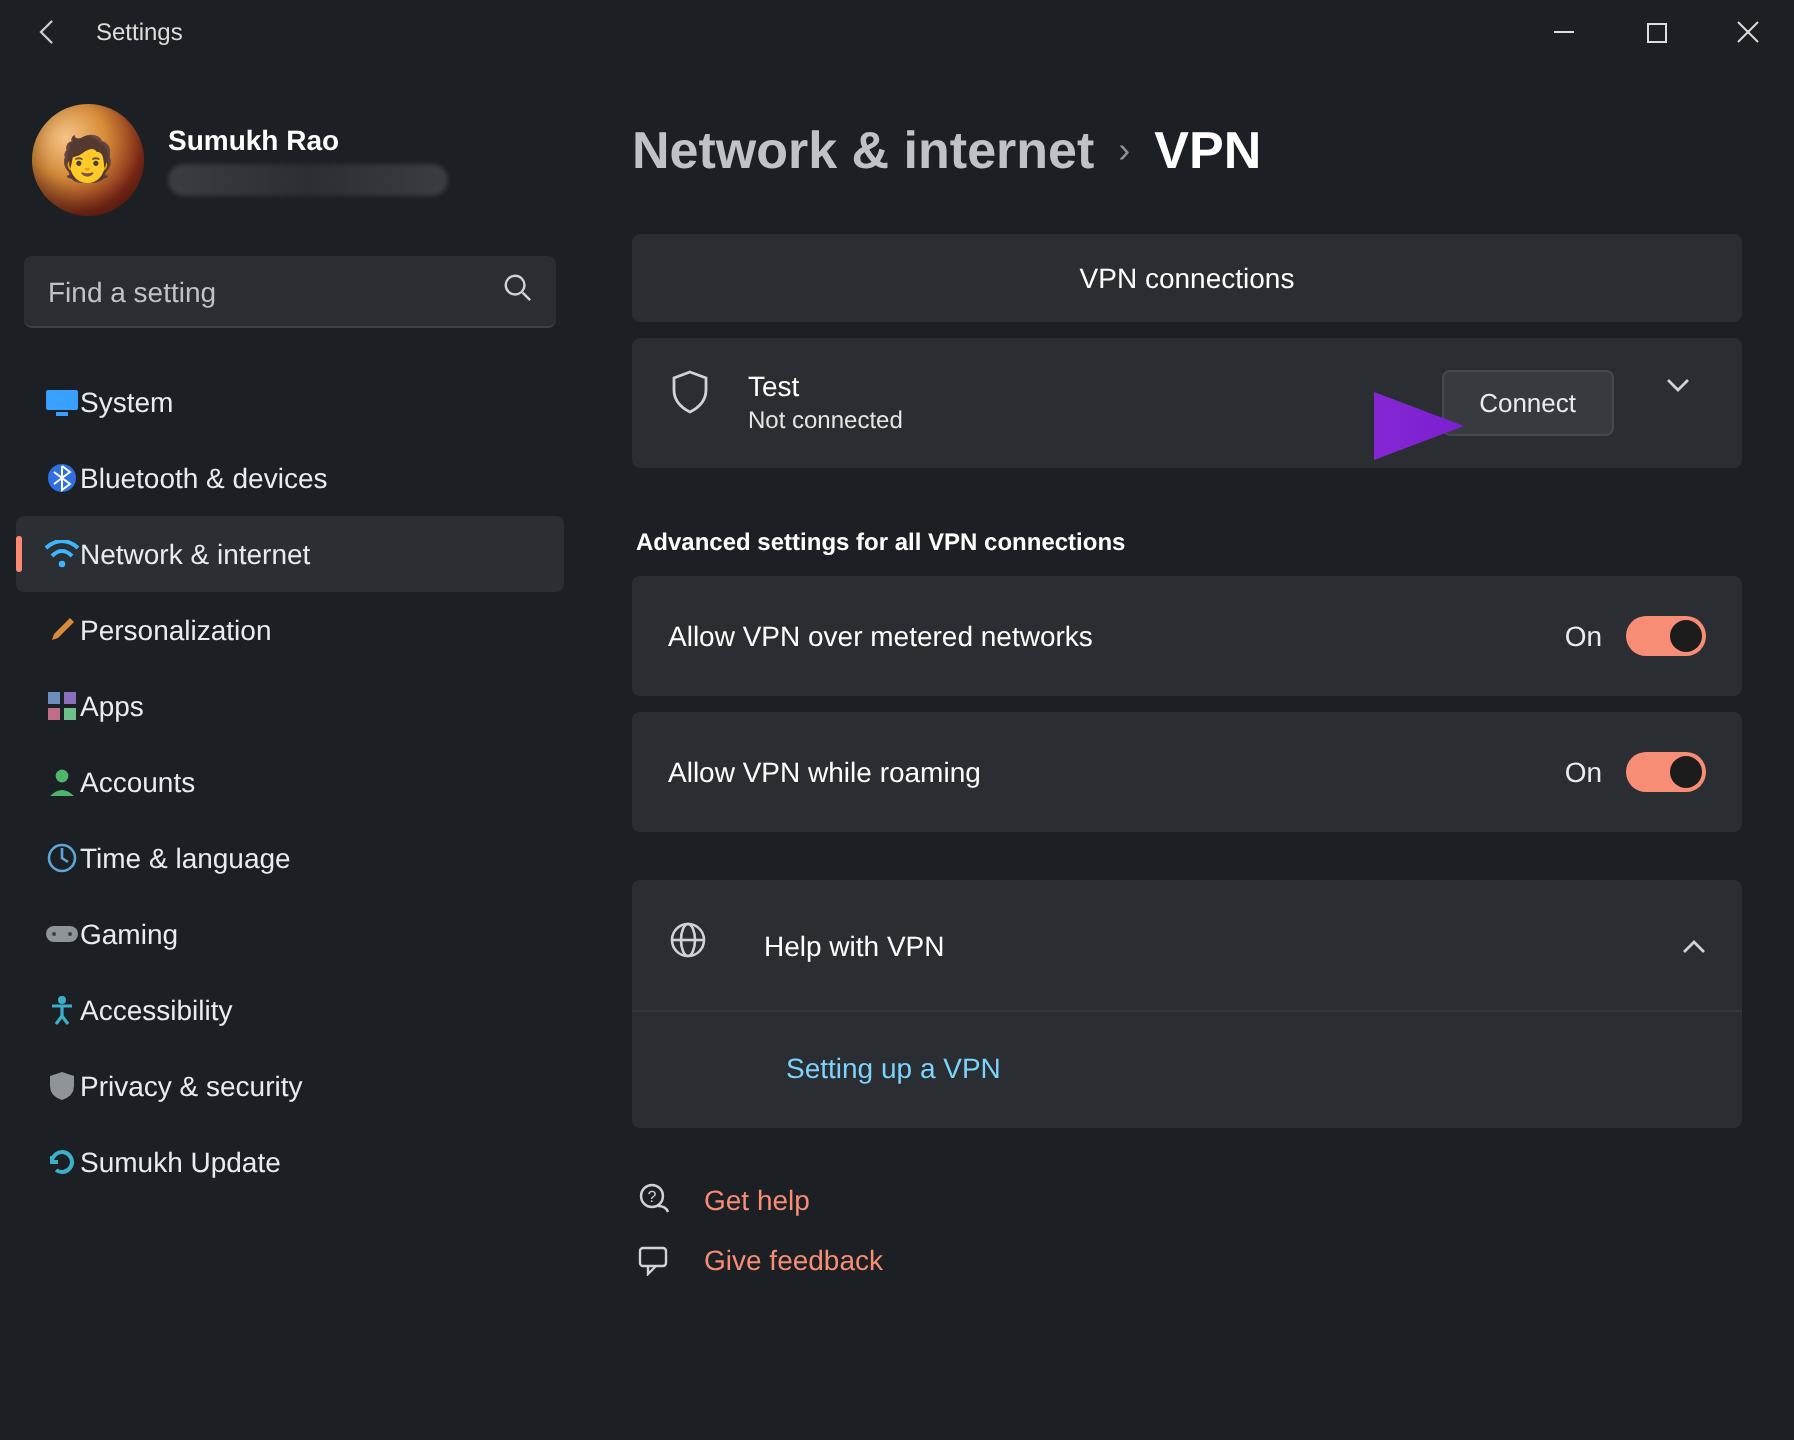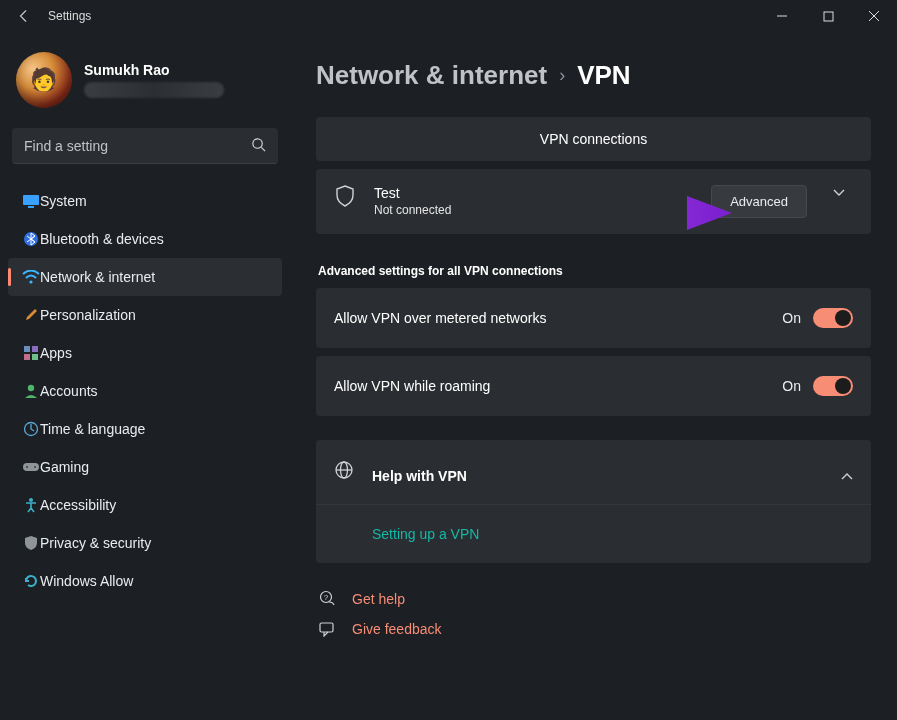--- a/index.html
+++ b/index.html
@@ -86,24 +86,24 @@
   }
   .toggle-row .label { flex:1; font-size:14px; }
   .toggle-state { font-size:14px; margin-right:12px; color:#e9ecef; }
   .toggle {
     width:40px; height:20px; border-radius:10px; background:#f88d76; position:relative;
   }
   .toggle::after {
     content:""; position:absolute; right:2px; top:2px; width:16px; height:16px; border-radius:50%; background:#1c1c1c;
   }
   .help-card { background:#2a2d31; border-radius:4px; margin-top:24px; }
-  .help-header { display:flex; align-items:flex-end; gap:18px; padding:20px 18px;font-weight:bold; }
+  .help-header { display:flex; align-items:center; gap:28px; padding:20px 18px; }
   .help-header .title { flex:1; font-size:14px; }
   .help-body { border-top:1px solid #33363a; padding:20px 18px 20px 56px; }
-  .help-link { color:#14b8a6; font-size:14px; cursor:pointer; }
+  .help-link { color:#7dd3fc; font-size:14px; cursor:pointer;margin-left:21px; }
   .footer-links { margin-top:20px; padding-left:2px; }
   .footer-link { display:flex; align-items:center; gap:16px; padding:7px 0; cursor:pointer; }
   .footer-link .icon { width:18px; color:#cfd3d7; display:flex; justify-content:center; }
   .footer-link .txt { color:#f88d76; font-size:14px; }
   .arrow-annotation {
     position:absolute; left:567px; top:178px; width:170px; height:70px; pointer-events:none;
   }
 </style>
 </head>
 <body>
@@ -248,21 +248,21 @@
           </span>
         <span>Privacy &amp; security</span>
       </li>
       <li class="nav-item">
         <span class="nav-icon">
             <svg width="16" height="16" viewBox="0 0 16 16">
               <path d="M3 8 A5 5 0 1 1 5 12" stroke="#3ab0c9" stroke-width="2" fill="none"></path>
               <path d="M3 5 L3 8 L6 8" stroke="#3ab0c9" stroke-width="2" fill="none"></path>
             </svg>
           </span>
-        <span>Windows Allow</span>
+        <span>Sumukh Update</span>
       </li>
     </ul>
   </aside>
 
   <main class="main">
     <div class="breadcrumb">
       <span class="parent">Network &amp; internet</span>
       <span class="sep">›</span>
       <span>VPN</span>
     </div>
@@ -274,21 +274,21 @@
     <div class="vpn-row">
       <span class="shield-icon">
         <svg width="20" height="22" viewBox="0 0 20 22">
             <path d="M10 1 L18 4 V10 Q18 17 10 21 Q2 17 2 10 V4 Z" stroke="#cfd3d7" stroke-width="1.4" fill="none"></path>
           </svg>
       </span>
       <div class="vpn-info">
         <div class="name">Test</div>
         <div class="status">Not connected</div>
       </div>
-      <button class="connect-btn">Advanced</button>
+      <button class="connect-btn">Connect</button>
       <span class="expand">
         <svg width="12" height="8" viewBox="0 0 12 8">
             <path d="M1 1 L6 6 L11 1" stroke="#cfd3d7" stroke-width="1.4" fill="none"></path>
           </svg>
       </span>
     </div>
 
     <div class="section-heading">Advanced settings for all VPN connections</div>
 
     <div class="toggle-row">

